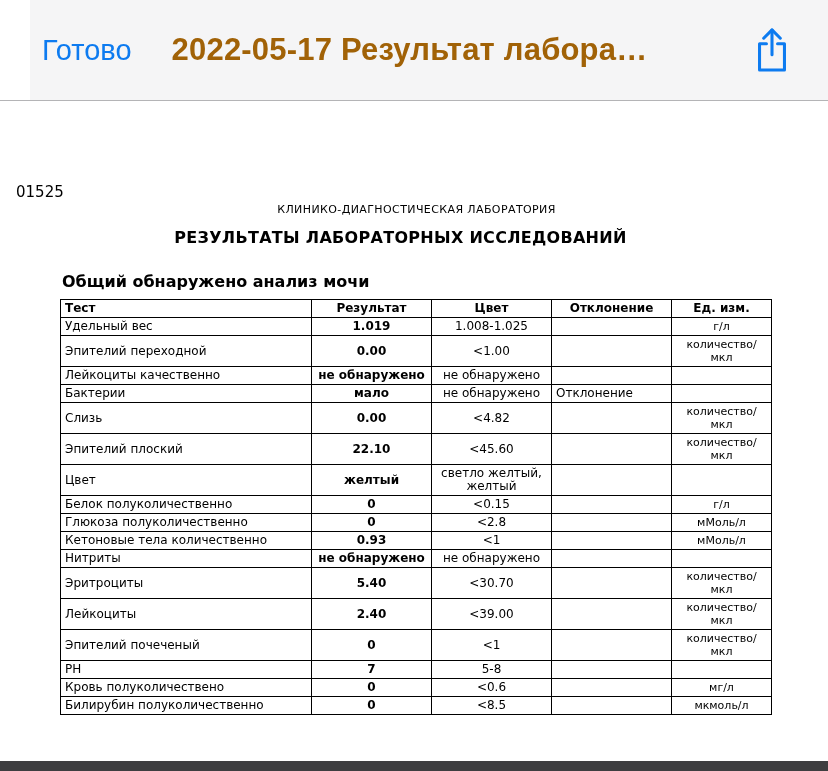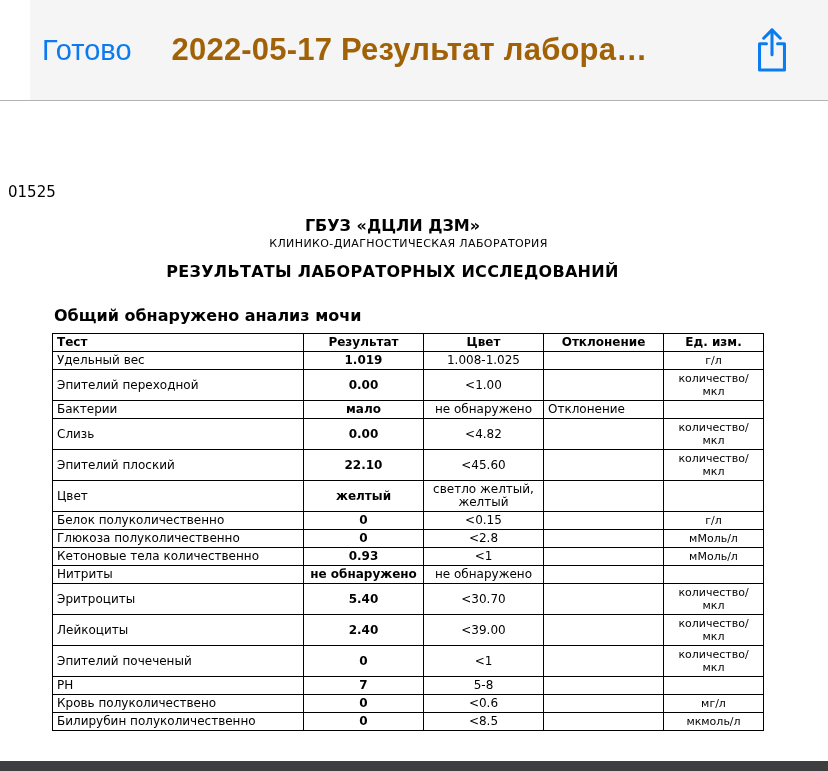--- a/index.html
+++ b/index.html
@@ -42,21 +42,21 @@
   }
   .share-btn {
     margin-left:auto; margin-right:36px;
     background:none; border:none; cursor:pointer;
     width:40px; height:50px;
     display:flex; align-items:center; justify-content:center;
   }
 
   
   .document {
-    position:absolute; top:101px; left:8px;
+    position:absolute; top:101px; left:16px;
     width:769px; height:670px;
     background:#ffffff;
     font-family:"DejaVu Sans", sans-serif;
     color:#000;
   }
   .doc-number {
     margin-top:82px;
     margin-left:0px;
     font-size:15px;
   }
@@ -131,21 +131,20 @@
         <path d="M13 2 L13 20" stroke="#0d7bf0" stroke-width="2.2" stroke-linecap="round"></path>
         <path d="M7 8 L13 2 L19 8" stroke="#0d7bf0" stroke-width="2.2" stroke-linecap="round" stroke-linejoin="round" fill="none"></path>
         <path d="M9 12 H4 V31 H22 V12 H17" stroke="#0d7bf0" stroke-width="2.2" stroke-linecap="round" stroke-linejoin="round" fill="none"></path>
       </svg>
     </span>
   </button>
 </div>
 
 <div class="document">
   <div class="doc-number">01525</div>
-  <div class="org-name">ГБУЗ «ДЦЛИ ДЗМ»</div>
   <div class="org-sub">КЛИНИКО-ДИАГНОСТИЧЕСКАЯ ЛАБОРАТОРИЯ</div>
   <h1 class="results-title">РЕЗУЛЬТАТЫ ЛАБОРАТОРНЫХ ИССЛЕДОВАНИЙ</h1>
   <h2 class="section-title">Общий обнаружено анализ мочи</h2>
 
   <table class="results-table">
     <colgroup>
       <col class="c0">
         <col class="c1">
         <col class="c2">
         <col class="c3">
@@ -169,20 +168,27 @@
           <td class="col-4">г/л</td>
         </tr>
         <tr>
           <td class="col-0">Эпителий переходной</td>
           <td class="col-1">0.00</td>
           <td class="col-2">&lt;1.00</td>
           <td class="col-3"></td>
           <td class="col-4">количество/мкл</td>
         </tr>
         <tr>
+          <td class="col-0">Лейкоциты качественно</td>
+          <td class="col-1">не обнаружено</td>
+          <td class="col-2">не обнаружено</td>
+          <td class="col-3"></td>
+          <td class="col-4"></td>
+        </tr>
+        <tr>
           <td class="col-0">Бактерии</td>
           <td class="col-1">мало</td>
           <td class="col-2">не обнаружено</td>
           <td class="col-3">Отклонение</td>
           <td class="col-4"></td>
         </tr>
         <tr>
           <td class="col-0">Слизь</td>
           <td class="col-1">0.00</td>
           <td class="col-2">&lt;4.82</td>

